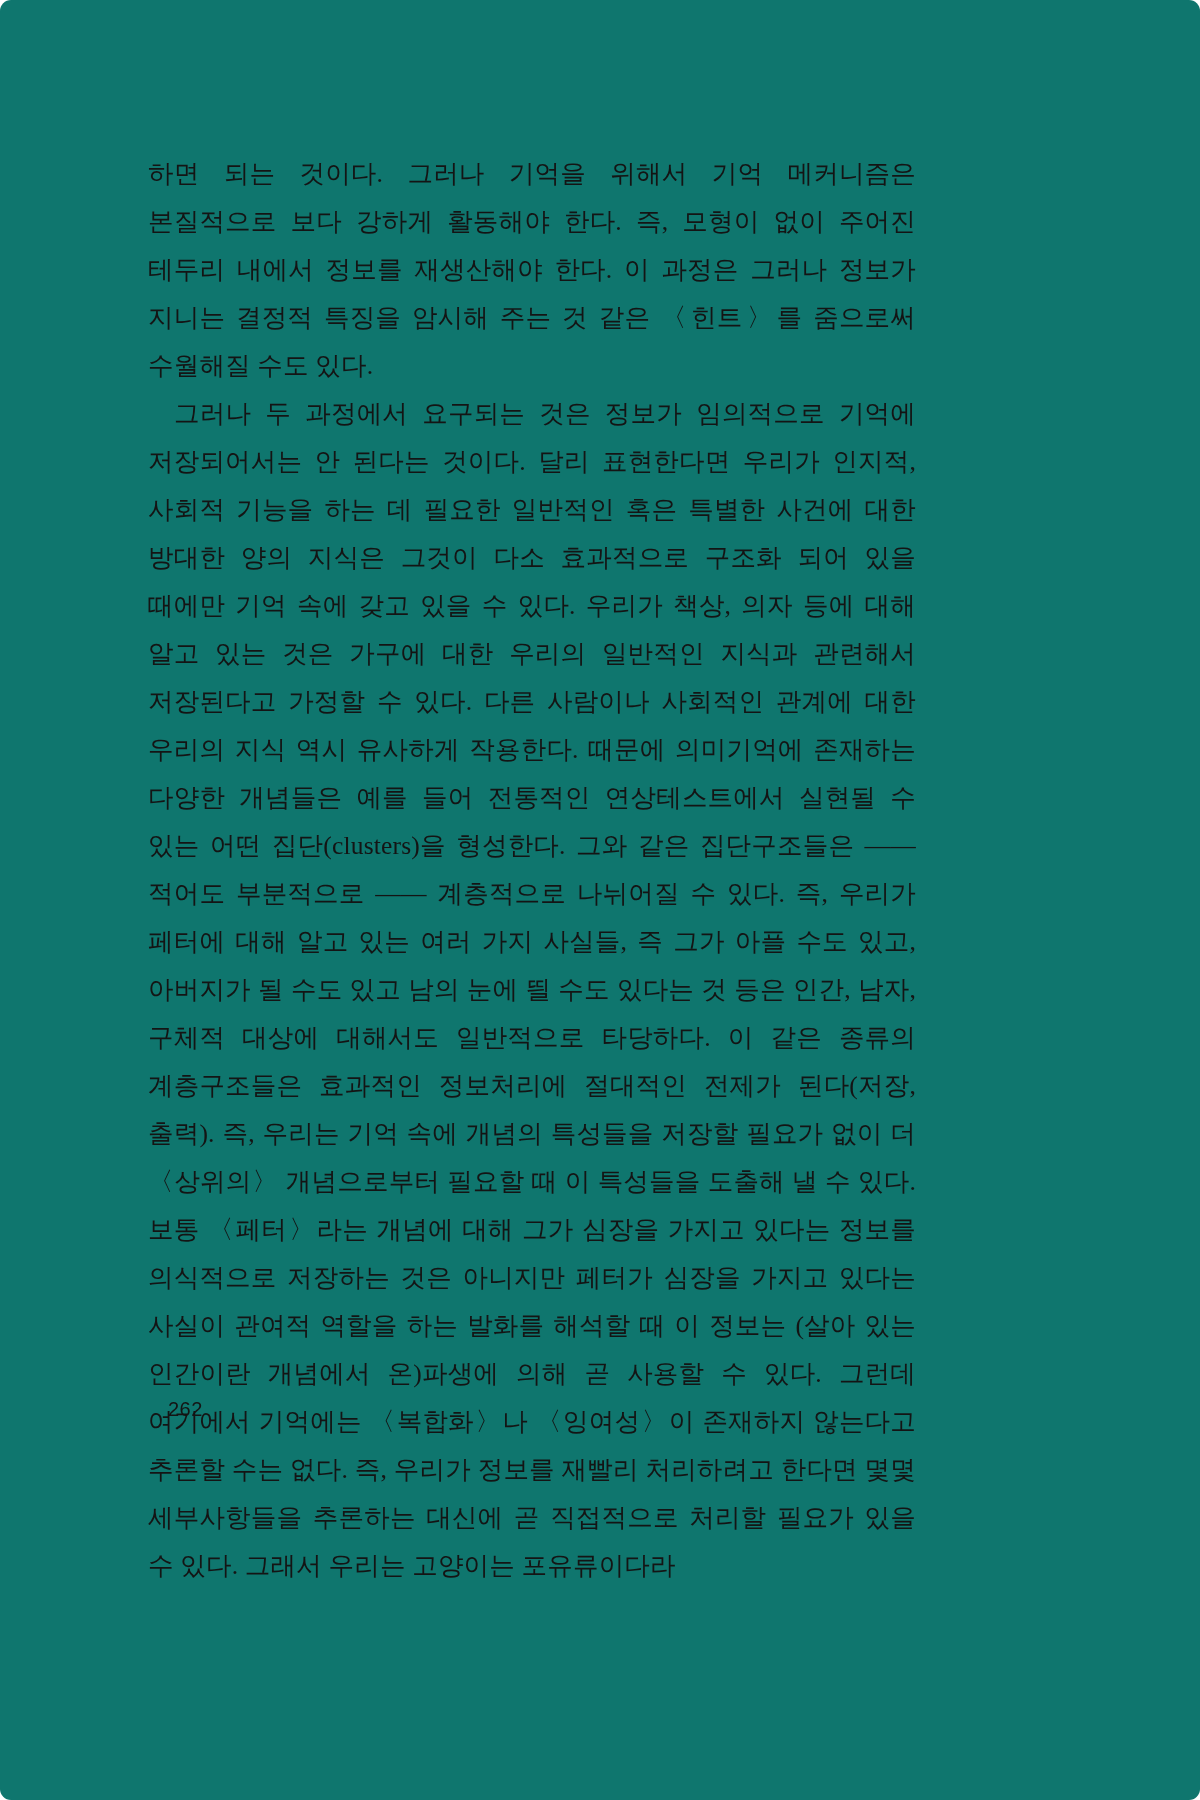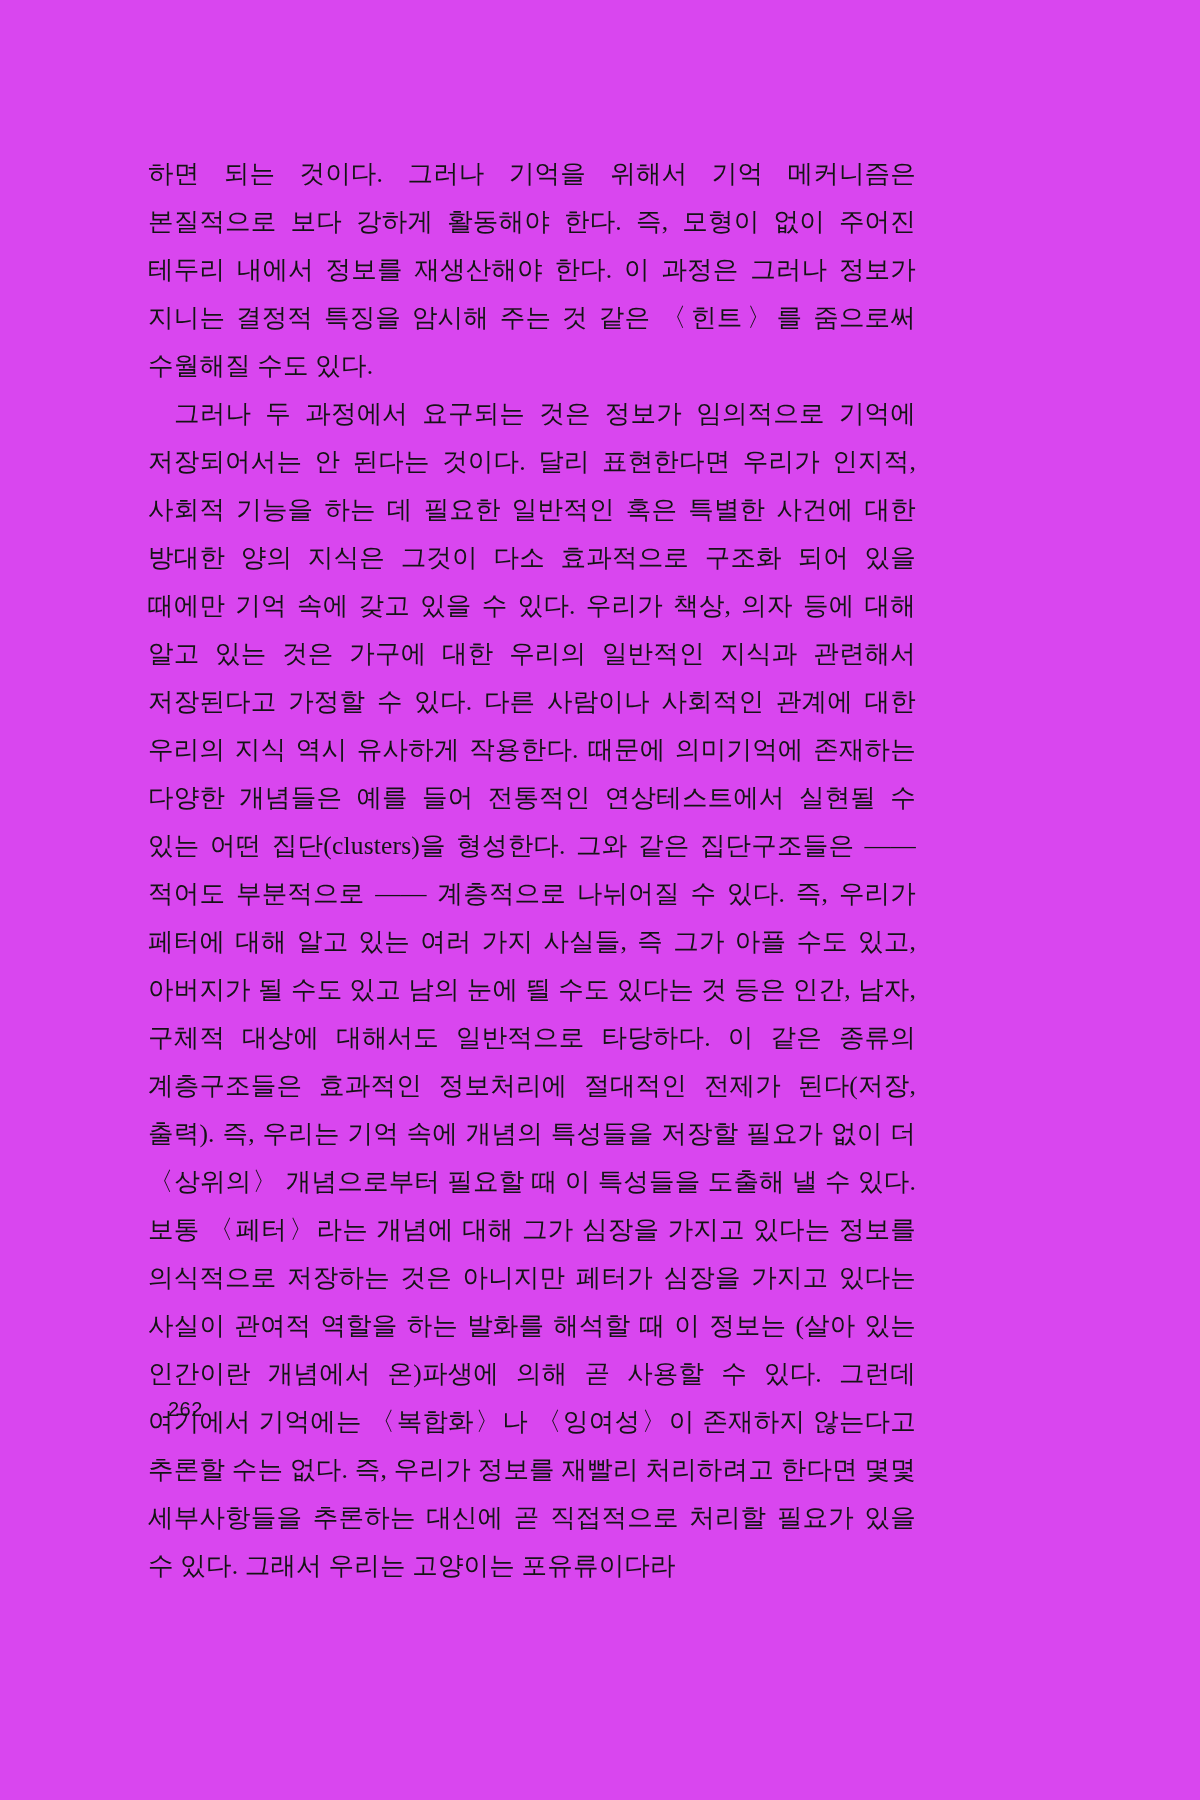--- a/index.html
+++ b/index.html
@@ -14,21 +14,22 @@
     color: #111111;
     position: relative;
     overflow: hidden;
   }
   .page {
     position: absolute;
     left: 0;
     top: 0;
     width: 1200px;
     height: 1800px;
-    background: #d946ef;
+    background: #0f766e;
+    border-radius: 11px;
   }
   .text-block {
     position: absolute;
     left: 148px;
     top: 150px;
     width: 768px;
   }
   .para {
     margin: 0;
     font-size: 25.5px;

